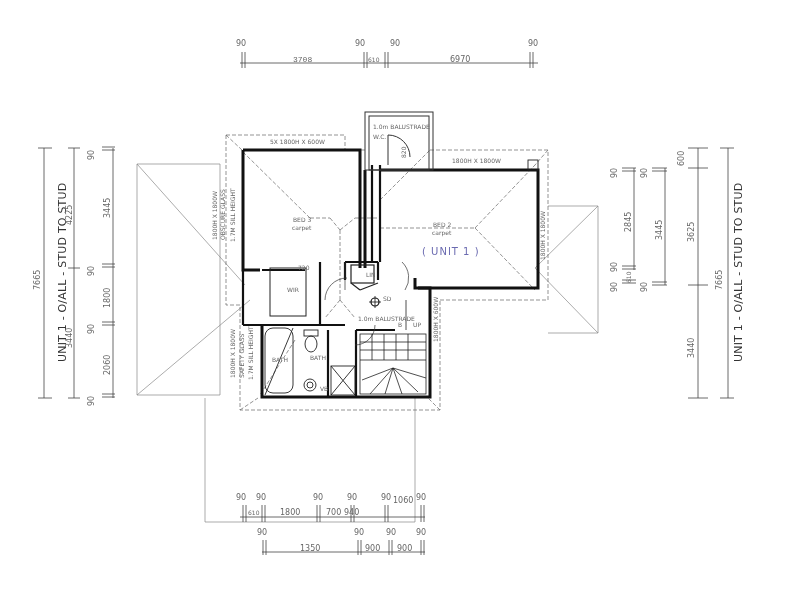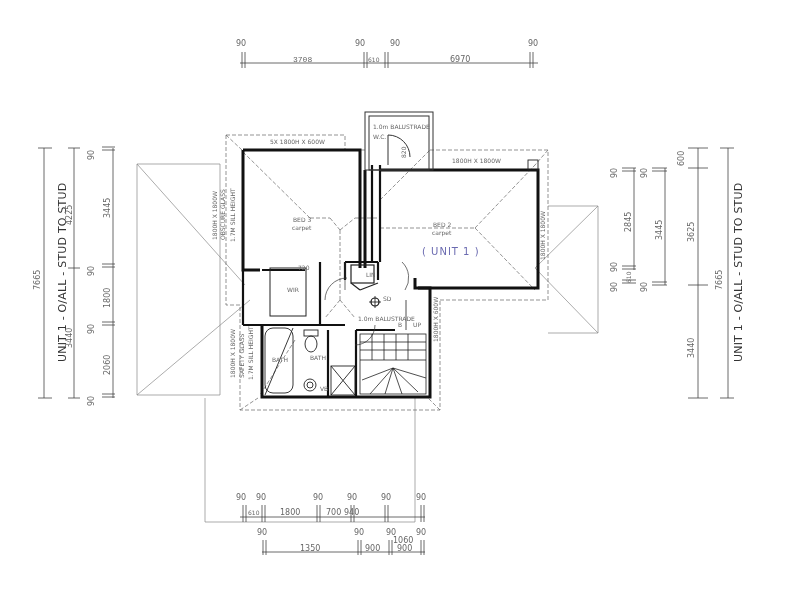--- a/index.html
+++ b/index.html
@@ -244,21 +244,21 @@
   <span class="lbl" style="left:236px;top:494px;">90</span>
   <span class="lbl" style="left:256px;top:494px;">90</span>
   <span class="lbl" style="left:313px;top:494px;">90</span>
   <span class="lbl" style="left:347px;top:494px;">90</span>
   <span class="lbl" style="left:381px;top:494px;">90</span>
   <span class="lbl" style="left:416px;top:494px;">90</span>
   <span class="lbl small" style="left:248px;top:510px;">610</span>
   <span class="lbl" style="left:280px;top:509px;">1800</span>
   <span class="lbl" style="left:326px;top:509px;">700</span>
   <span class="lbl" style="left:344px;top:509px;">940</span>
-  <span class="lbl" style="left:393px;top:537px;">1060</span>
+  <span class="lbl" style="left:393px;top:497px;">1060</span>
 
   
   <span class="lbl" style="left:257px;top:529px;">90</span>
   <span class="lbl" style="left:354px;top:529px;">90</span>
   <span class="lbl" style="left:386px;top:529px;">90</span>
   <span class="lbl" style="left:416px;top:529px;">90</span>
   <span class="lbl" style="left:300px;top:545px;">1350</span>
   <span class="lbl" style="left:365px;top:545px;">900</span>
   <span class="lbl" style="left:397px;top:545px;">900</span>
 

